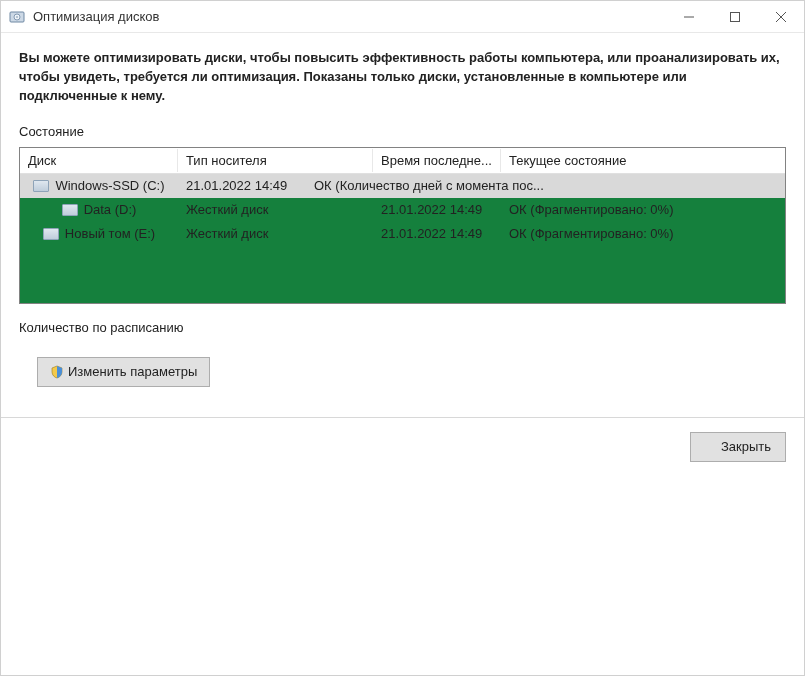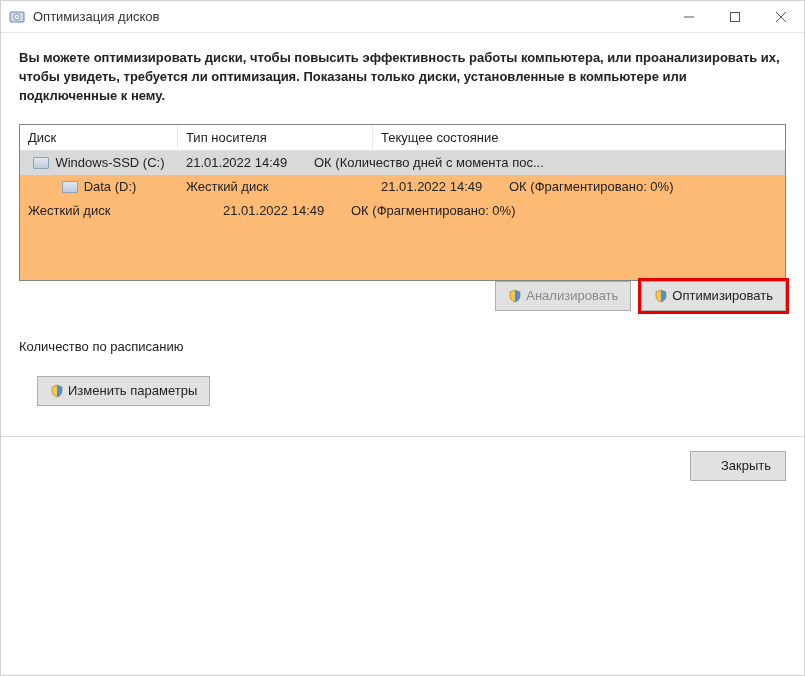--- a/index.html
+++ b/index.html
@@ -32,21 +32,22 @@
       display: flex; align-items: center; justify-content: center;
       color: #666;
     }
     .content { padding: 16px 18px 0 18px; }
     .intro { color: #222; line-height: 1.45; margin-bottom: 18px; font-weight: bold; }
     .section-label { color: #222; margin-bottom: 8px; }
     .listbox {
       border: 1px solid #828282;
       height: 157px;
       overflow: hidden;
-      background: #fdba74;
+      background: #15803d;
+      margin-bottom: 16px;
     }
     .list-header {
       display: flex;
       background: #fff;
       border-bottom: 1px solid #e0e0e0;
       height: 26px;
       align-items: center;
       font-size: 13px;
       color: #222;
     }
@@ -165,25 +166,27 @@
           <line x1="0" y1="0" x2="10" y2="10" stroke="#555" stroke-width="1"></line>
           <line x1="10" y1="0" x2="0" y2="10" stroke="#555" stroke-width="1"></line>
         </svg>
     </div>
   </div>
 </div>
 
 <div class="content">
   <p class="intro">Вы можете оптимизировать диски, чтобы повысить эффективность работы  компьютера, или проанализировать их, чтобы увидеть, требуется ли оптимизация. Показаны только диски, установленные в компьютере или подключенные к нему.</p>
 
+  <div class="section-label">Состояние</div>
 
   <div class="listbox">
     <div class="list-header">
       <div class="col col-disk">Диск</div>
       <div class="col col-media">Тип носителя</div>
+      <div class="col col-last">Время последне...</div>
       <div class="col col-status">Текущее состояние</div>
     </div>
     <div class="list-body" id="list-body">
         <div class="list-row selected">
           <div class="cell cell-disk">
             <span class="drive-icon"></span>
             <span>Windows-SSD (C:)</span>
           </div>
           <div class="cell cell-last">21.01.2022 14:49</div>
           <div class="cell cell-status">ОК (Количество дней с момента пос...</div>
@@ -191,47 +194,31 @@
         <div class="list-row">
           <div class="cell cell-disk">
             <span class="drive-icon"></span>
             <span>Data (D:)</span>
           </div>
           <div class="cell cell-media">Жесткий диск</div>
           <div class="cell cell-last">21.01.2022 14:49</div>
           <div class="cell cell-status">ОК (Фрагментировано: 0%)</div>
         </div>
         <div class="list-row">
+          <div class="cell cell-disk">
+            <span class="drive-icon"></span>
+            <span>Новый том (E:)</span>
+          </div>
           <div class="cell cell-media">Жесткий диск</div>
           <div class="cell cell-last">21.01.2022 14:49</div>
           <div class="cell cell-status">ОК (Фрагментировано: 0%)</div>
         </div>
       </div>
   </div>
 
-  <div class="actions-row">
-    <button class="btn disabled" disabled="">
-      <span class="shield-icon">
-        <svg viewBox="0 0 14 14" width="14" height="14">
-          <path d="M7 1 L12 3 V7 C12 10 9.5 12.5 7 13 C4.5 12.5 2 10 2 7 V3 Z" fill="#f3c94b" stroke="#9a7b1a" stroke-width="0.6"></path>
-          <path d="M7 1 L12 3 V7 C12 10 9.5 12.5 7 13 Z" fill="#4a8fd8"></path>
-        </svg>
-      </span>
-      <span>Анализировать</span>
-    </button>
-    <button class="btn highlight">
-      <span class="shield-icon">
-        <svg viewBox="0 0 14 14" width="14" height="14">
-          <path d="M7 1 L12 3 V7 C12 10 9.5 12.5 7 13 C4.5 12.5 2 10 2 7 V3 Z" fill="#f3c94b" stroke="#9a7b1a" stroke-width="0.6"></path>
-          <path d="M7 1 L12 3 V7 C12 10 9.5 12.5 7 13 Z" fill="#4a8fd8"></path>
-        </svg>
-      </span>
-      <span>Оптимизировать</span>
-    </button>
-  </div>
 
   <div class="schedule-block">
     <div class="section-label">Количество по расписанию</div>
     <div class="schedule-body">
       <button class="btn">
         <span class="shield-icon">
           <svg viewBox="0 0 14 14" width="14" height="14">
             <path d="M7 1 L12 3 V7 C12 10 9.5 12.5 7 13 C4.5 12.5 2 10 2 7 V3 Z" fill="#f3c94b" stroke="#9a7b1a" stroke-width="0.6"></path>
             <path d="M7 1 L12 3 V7 C12 10 9.5 12.5 7 13 Z" fill="#4a8fd8"></path>
           </svg>

